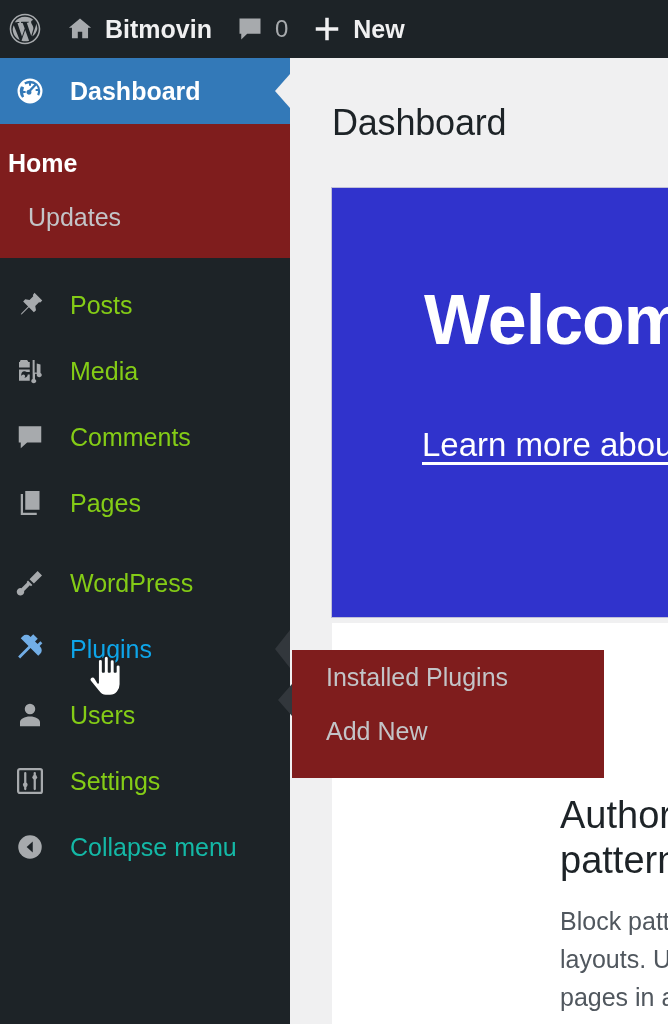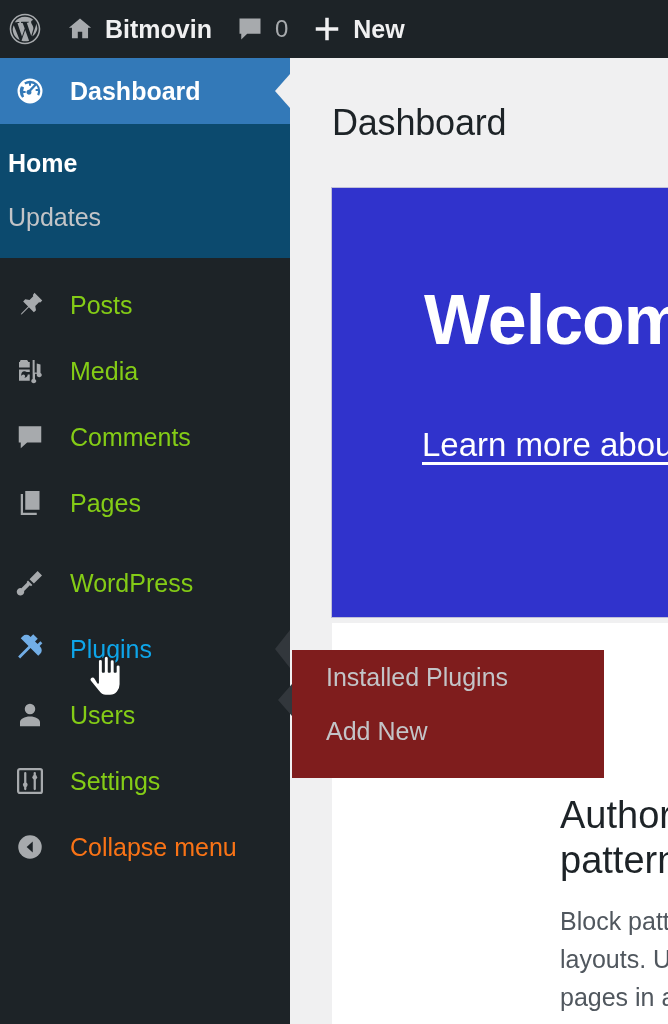--- a/index.html
+++ b/index.html
@@ -56,30 +56,30 @@
   .menu-row.hovered .notch {
     position:absolute; right:0; top:50%; transform:translateY(-50%);
     width:0; height:0;
     border-top:19px solid transparent;
     border-bottom:19px solid transparent;
     border-right:15px solid #32373c;
   }
   .menu-sep { height:14px; }
 
   
-  .submenu { background:#0c4a6e; padding:12px 0 14px 0; }
+  .submenu { background:#7f1d1d; padding:12px 0 14px 0; }
   .sub-row {
     display:flex; align-items:center; height:54px;
     padding-left:8px; font-size:25px; white-space:nowrap;
   }
   .sub-row.active { color:#fff; font-weight:700; }
-  .sub-row.idle { color:#c3c4c7; }
-
-  
-  .collapse-row { color:#f97316; }
+  .sub-row.idle { color:#c3c4c7;margin-left:20px; }
+
+  
+  .collapse-row { color:#14b8a6; }
 
   
   #flyout {
     position:absolute; left:292px; top:650px;
     width:312px; height:128px;
     background:#7f1d1d; z-index:55;
   }
   #flyout .fly-notch {
     position:absolute; left:-14px; top:34px;
     width:0; height:0;

